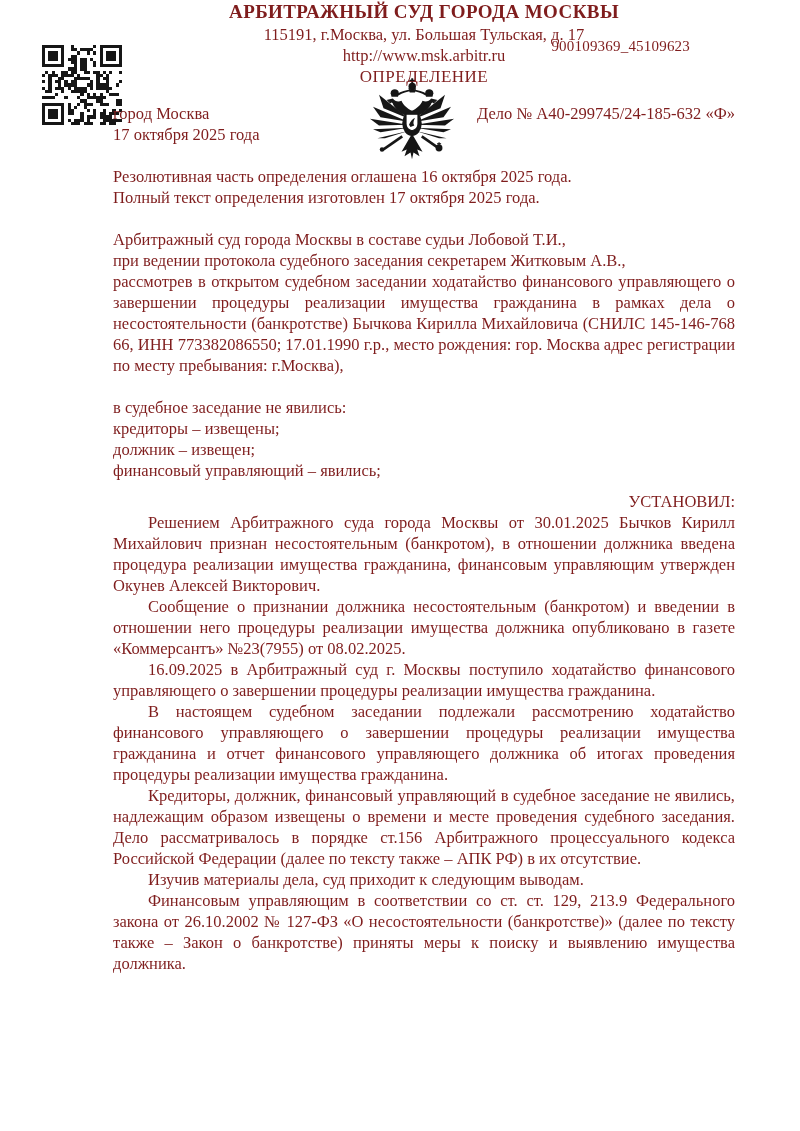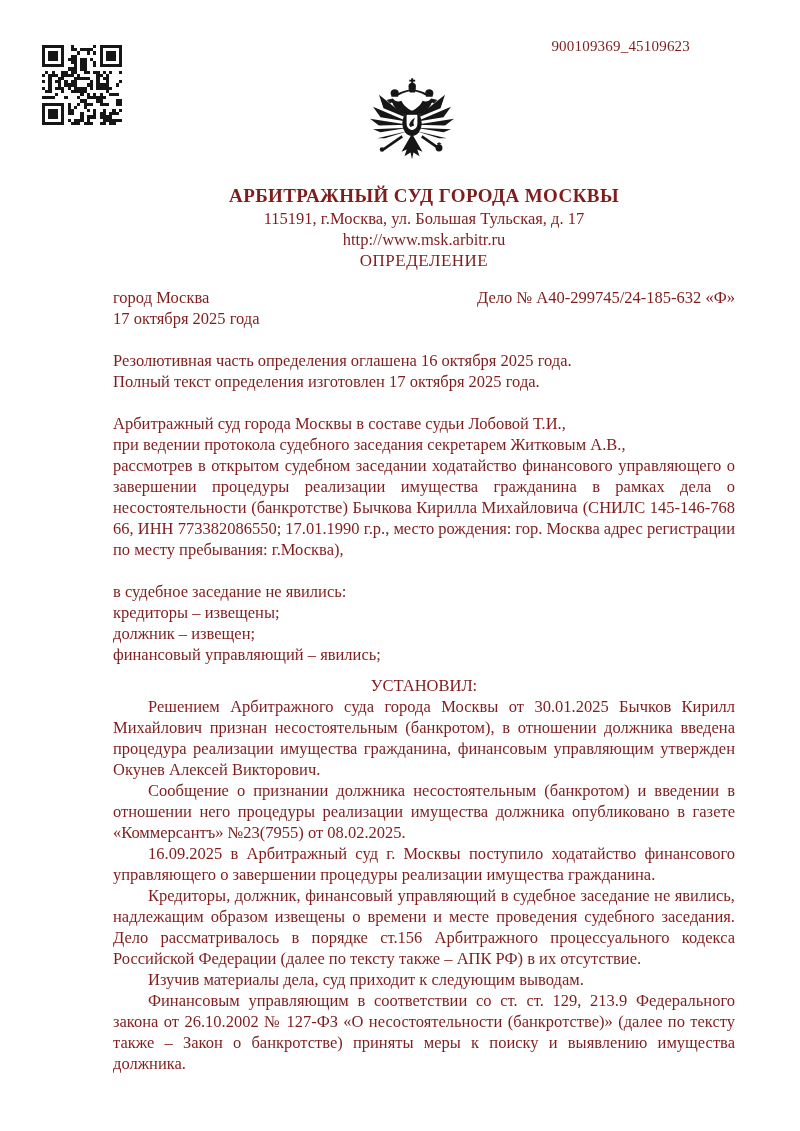--- a/index.html
+++ b/index.html
@@ -27,21 +27,20 @@
     width:90px; height:98px;
   }
   .emblem svg { display:block; width:90px; height:98px; }
 
   
   .content {
     position:absolute; left:113px; top:0;
     width:622px;
   }
   .letterhead {
-    padding-top:184px;
     text-align:center;
   }
   .court-name {
     font-size:19px; font-weight:bold;
     letter-spacing:0.4px;
     line-height:24px;
   }
   .court-address, .court-site {
     font-size:16.5px; line-height:21px;
   }
@@ -61,21 +60,21 @@
   
   .block { margin-top:21px; }
   p.line { margin:0; font-size:16.5px; line-height:21px; }
   p.just { margin:0; font-size:16.5px; line-height:21px; text-align:justify; }
   p.par  {
     margin:0; font-size:16.5px; line-height:21px;
     text-align:justify; text-indent:35px;
   }
   .established {
     margin-top:10px;
-    text-align:center;
+    text-align:right;
     font-size:16.5px; line-height:21px;
   }
 </style>
 </head>
 <body>
 
 <div class="sheet">
 
   <div class="qr">
     <svg viewBox="0 0 25 25" shape-rendering="crispEdges">
@@ -382,19 +381,20 @@
       <p class="line">должник – извещен;</p>
       <p class="line">финансовый управляющий – явились;</p>
     </div>
 
     <div class="established">УСТАНОВИЛ:</div>
 
     <div>
       <p class="par">Решением Арбитражного суда города Москвы от 30.01.2025 Бычков Кирилл Михайлович признан несостоятельным (банкротом), в отношении должника введена процедура реализации имущества гражданина, финансовым управляющим утвержден Окунев Алексей Викторович.</p>
       <p class="par">Сообщение о признании должника несостоятельным (банкротом) и введении в отношении него процедуры реализации имущества должника опубликовано в газете «Коммерсантъ» №23(7955) от 08.02.2025.</p>
       <p class="par">16.09.2025 в Арбитражный суд г. Москвы поступило ходатайство финансового управляющего о завершении процедуры реализации имущества гражданина.</p>
+      <p class="par">В настоящем судебном заседании подлежали рассмотрению ходатайство финансового управляющего о завершении процедуры реализации имущества гражданина и отчет финансового управляющего должника об итогах проведения процедуры реализации имущества гражданина.</p>
       <p class="par">Кредиторы, должник, финансовый управляющий в судебное заседание не явились, надлежащим образом извещены о времени и месте проведения судебного заседания. Дело рассматривалось в порядке ст.156 Арбитражного процессуального кодекса Российской Федерации (далее по тексту также – АПК РФ) в их отсутствие.</p>
       <p class="par">Изучив материалы дела, суд приходит к следующим выводам.</p>
       <p class="par">Финансовым управляющим в соответствии со ст. ст. 129, 213.9 Федерального закона от 26.10.2002 № 127-ФЗ «О несостоятельности (банкротстве)» (далее по тексту также – Закон о банкротстве) приняты меры к поиску и выявлению имущества должника.</p>
     </div>
 
   </div>
 </div>
 
 </body></html>

